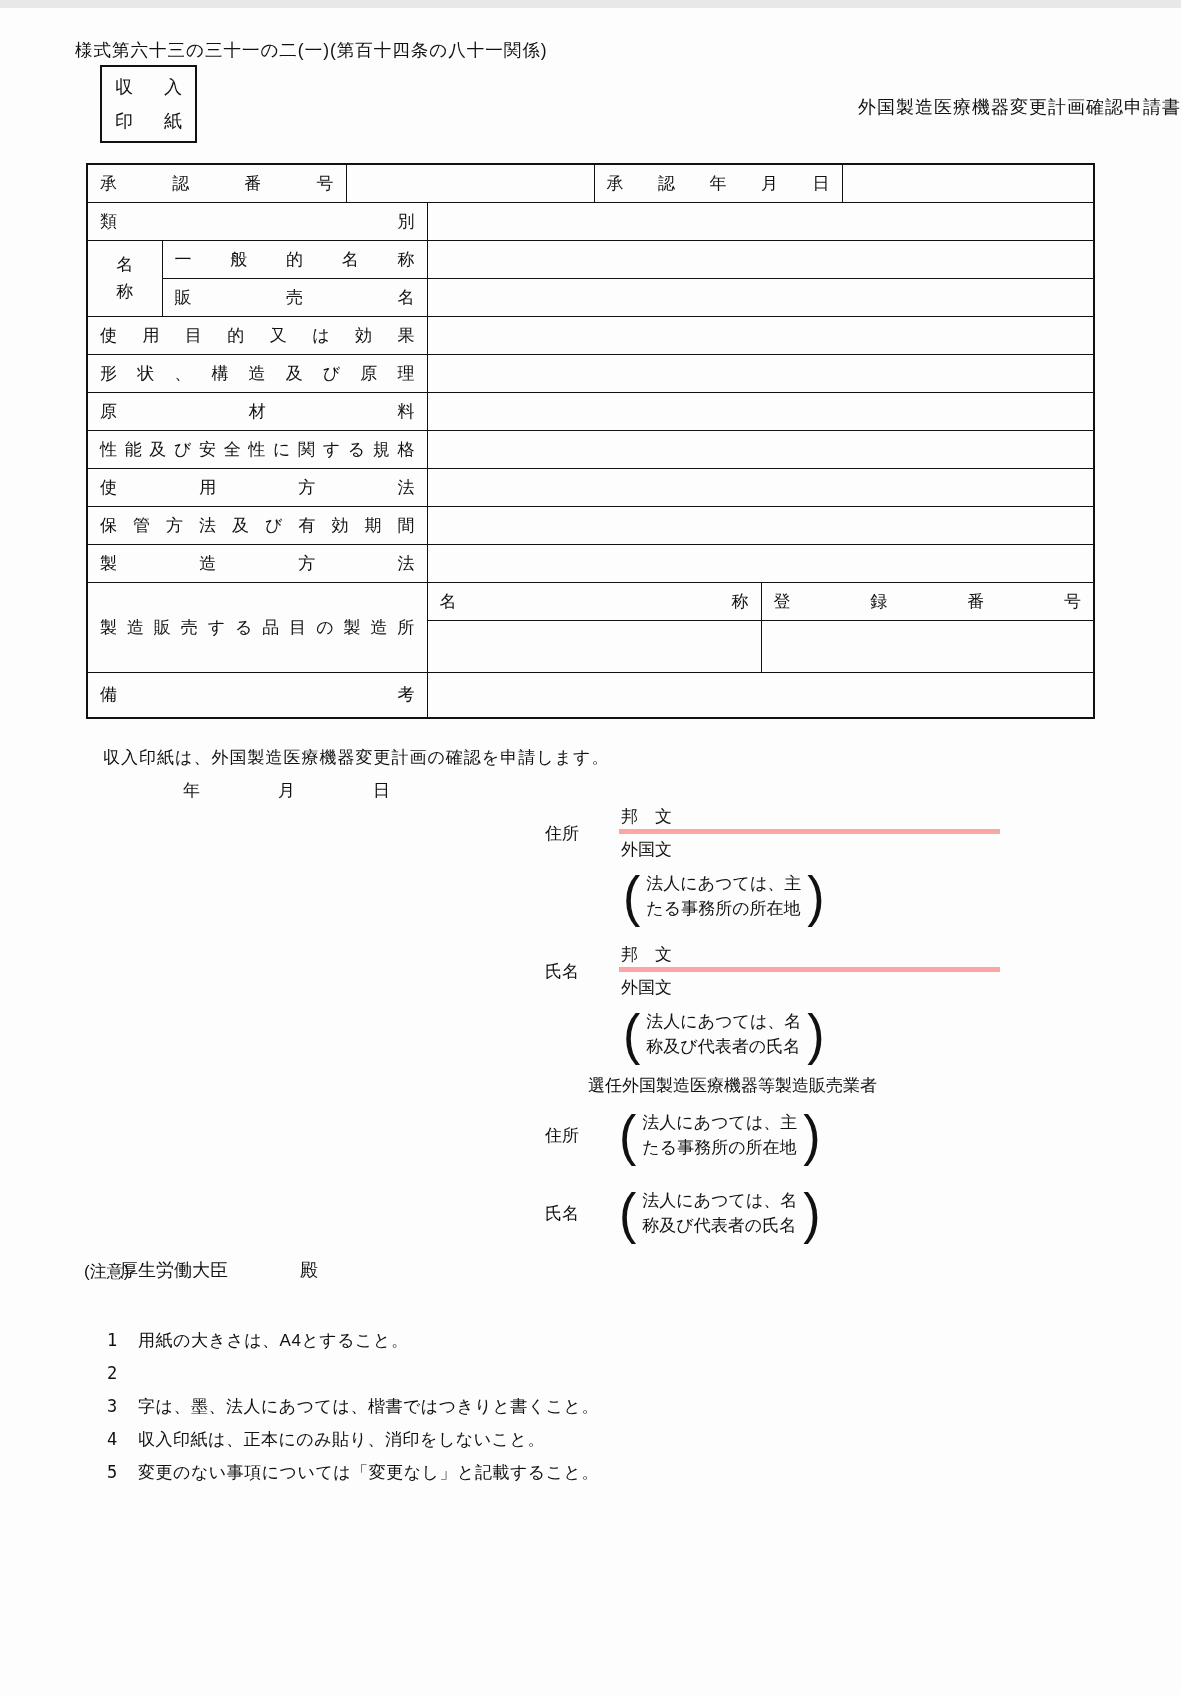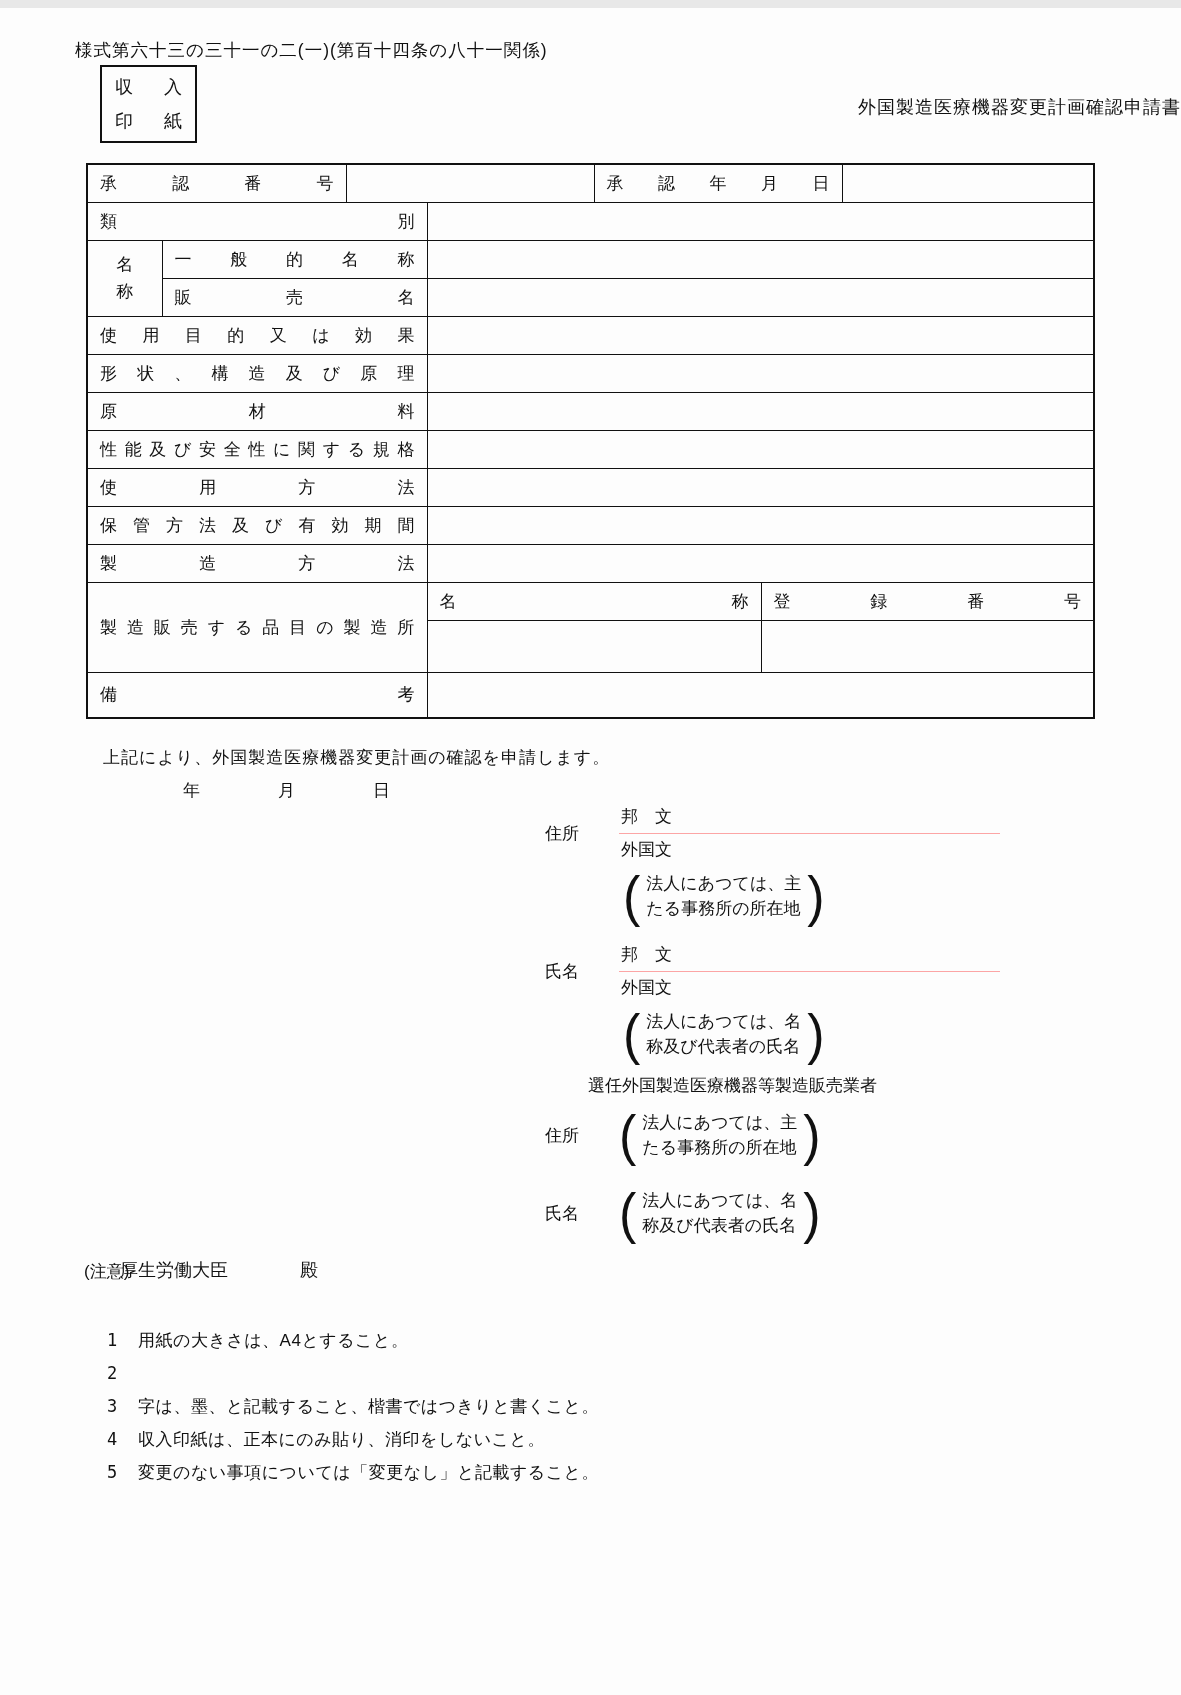--- a/index.html
+++ b/index.html
@@ -36,21 +36,21 @@
   [data-justify] { display:flex; justify-content:space-between; align-items:center; }
   [data-justify="vertical"] { flex-direction:column; justify-content:center; line-height:1.6; }
   
   .abs { position:absolute; }
   .statement { left:103px; top:738px; letter-spacing:1px; }
   .dateline { left:183px; top:771px; display:flex; gap:78px; }
   .field-block { left:545px; }
   .field-row { display:flex; gap:40px; align-items:center; }
   .field-label { white-space:nowrap; }
   .field-lines { width:381px; }
-  .jp-line { border-bottom:1px solid #fca5a5; padding:0 0 3px 2px; height:29px; }
+  .jp-line { border-bottom:5px solid #fca5a5; padding:0 0 3px 2px; height:29px; }
   .foreign-line { padding:4px 0 0 2px; height:28px; }
   .paren-note { display:flex; align-items:center; width:max-content; }
   .note-indent { margin:9px 0 0 78px; }
   .bigparen {
     font-size:52px; line-height:50px; font-weight:300;
     transform:scaleY(1.05); display:inline-block;
   }
   .note-lines { padding:0 6px; line-height:25px; font-size:17px; }
   .agent-heading { left:588px; top:1066px; }
   .agent-field { left:545px; }
@@ -291,21 +291,21 @@
         <div data-justify="">
               <span>備</span>
               <span>考</span>
             </div>
       </td>
       <td colspan="4" class="val"></td>
     </tr>
   </tbody>
     </table>
 
-  <div class="abs statement">上記により、外国製造医療機器変更計画の確認を申請します。</div>
+  <div class="abs statement">収入印紙は、外国製造医療機器変更計画の確認を申請します。</div>
 
   <div class="abs dateline">
     <span>年</span>
     <span>月</span>
     <span>日</span>
   </div>
 
   <div class="abs field-block" style="top:797px;">
     <div class="field-row">
       <span class="field-label">住所</span>
@@ -386,21 +386,21 @@
   <div class="abs notes">
     <div class="note-row">
       <span class="note-num">1</span>
       <span class="note-text">用紙の大きさは、A4とすること。</span>
     </div>
     <div class="note-row">
       <span class="note-num">2</span>
     </div>
     <div class="note-row">
       <span class="note-num">3</span>
-      <span class="note-text">字は、墨、と記載すること、楷書ではつきりと書くこと。</span>
+      <span class="note-text">字は、墨、法人にあつては、楷書ではつきりと書くこと。</span>
     </div>
     <div class="note-row">
       <span class="note-num">4</span>
       <span class="note-text">収入印紙は、正本にのみ貼り、消印をしないこと。</span>
     </div>
     <div class="note-row">
       <span class="note-num">5</span>
       <span class="note-text">変更のない事項については「変更なし」と記載すること。</span>
     </div>
   </div>

